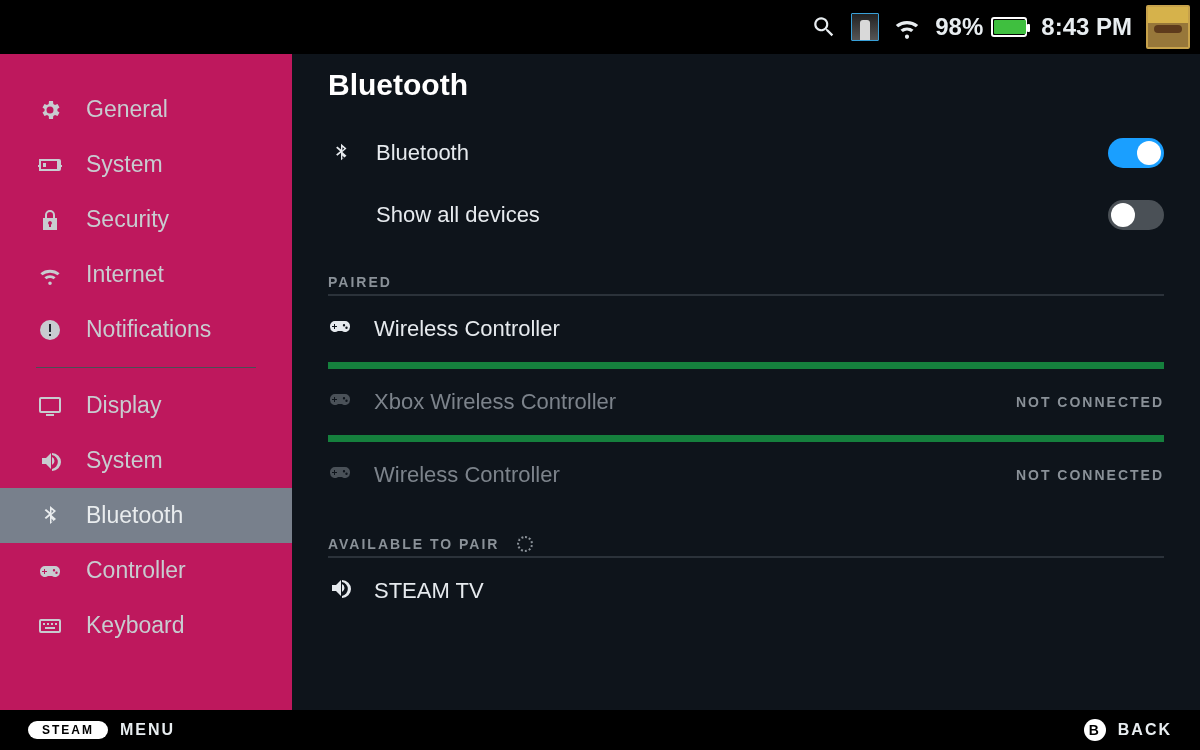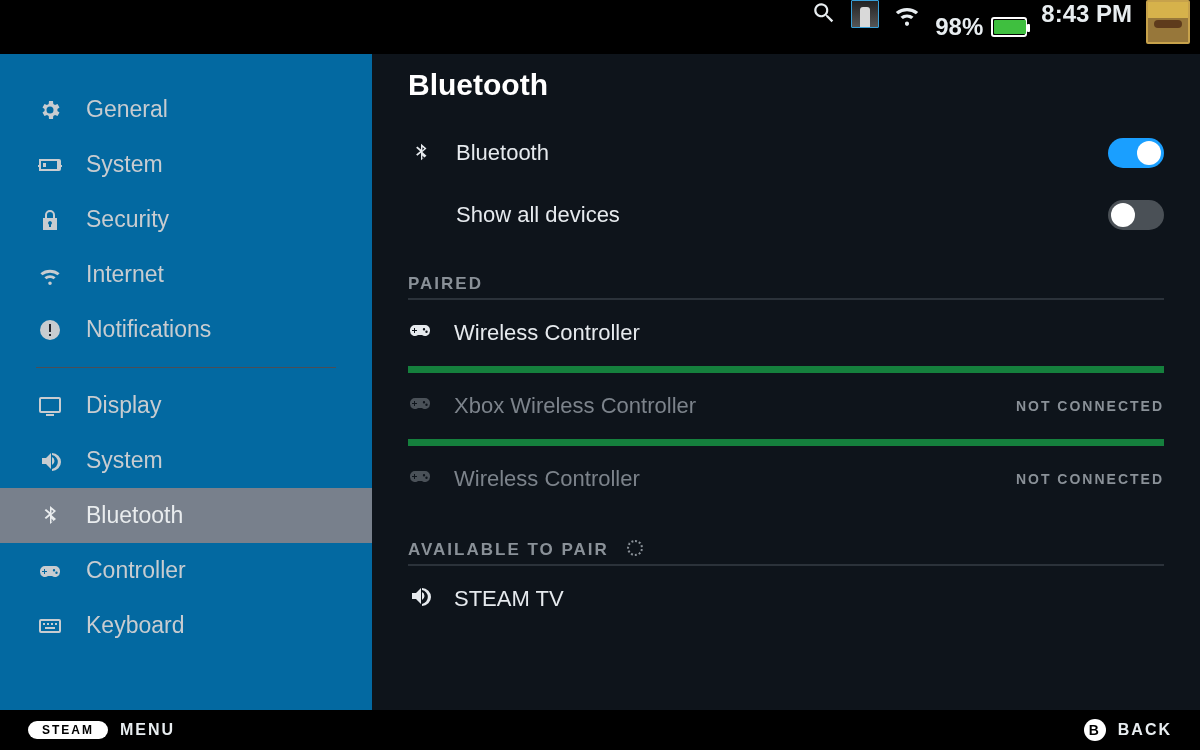--- a/index.html
+++ b/index.html
@@ -3,20 +3,21 @@
 <meta charset="utf-8">
 <style>
   * { box-sizing: border-box; margin: 0; padding: 0; }
   html, body { width: 1200px; height: 750px; overflow: hidden; font-family: "Segoe UI", "Helvetica Neue", Arial, sans-serif; background: #000; color: #dfe3e6; }
   
   
   .topbar {
     height: 54px;
     background: #000;
     display: flex;
+    align-items: center;
     justify-content: flex-end;
     padding: 0 10px;
     gap: 14px;
     color: #e8edf0;
     font-weight: 600;
     font-size: 24px;
   }
   .topbar .icon, .topbar svg { display:block; }
   .battery-wrap { display:flex; align-items:center; gap:8px; }
   .battery {
@@ -33,22 +34,22 @@
     width: 44px; height: 44px; border:2px solid #c7a24b; border-radius:2px;
     background: linear-gradient(#d6b24b 40%, #97773a 40%); position:relative; overflow:hidden;
   }
   .avatar-big::after{ content:""; position:absolute; left:6px; right:6px; top:18px; height:8px; background:#5e3b1c; border-radius:4px;}
   
   
   .layout { display:flex; height: calc(750px - 54px - 40px); }
   
   
   .sidebar {
-    width: 372px;
-    background: #0369a1;
+    width: 292px;
+    background: #be185d;
     padding-top: 28px;
     overflow-y: hidden;
     position: relative;
   }
   .side-item {
     display:flex; align-items:center; gap:22px;
     padding: 14px 0 14px 36px;
     font-size: 23px; font-weight:400; color:#c8ccd0;
     cursor: pointer;
   }
@@ -73,22 +74,22 @@
   
   
   .toggle { width:56px; height:30px; border-radius:30px; position:relative; }
   .toggle .knob { position:absolute; width:24px; height:24px; background:#fff; border-radius:50%; top:3px; transition: left .1s; }
   .toggle.on { background:#1a9fff; }
   .toggle.on .knob { left:29px; }
   .toggle.off { background:#4a5056; }
   .toggle.off .knob { left:3px; }
   
   .section-header {
-    font-size:17px; letter-spacing:2px; font-weight:700; color:#8a9198; margin-top:28px; margin-bottom:4px;
-    display:flex; align-items:flex-start; gap:18px;
+    font-size:14px; letter-spacing:2px; font-weight:700; color:#8a9198; margin-top:28px; margin-bottom:4px;
+    display:flex; align-items:center; gap:18px;
   }
   
   .device-row {
     display:flex; align-items:center; justify-content:space-between;
     padding: 18px 0;
     border-top: 7px solid #15803d;
     font-size: 22px;
     cursor:pointer;
   }
   .device-row:first-of-type { border-top: 1px solid #2b323a; }

